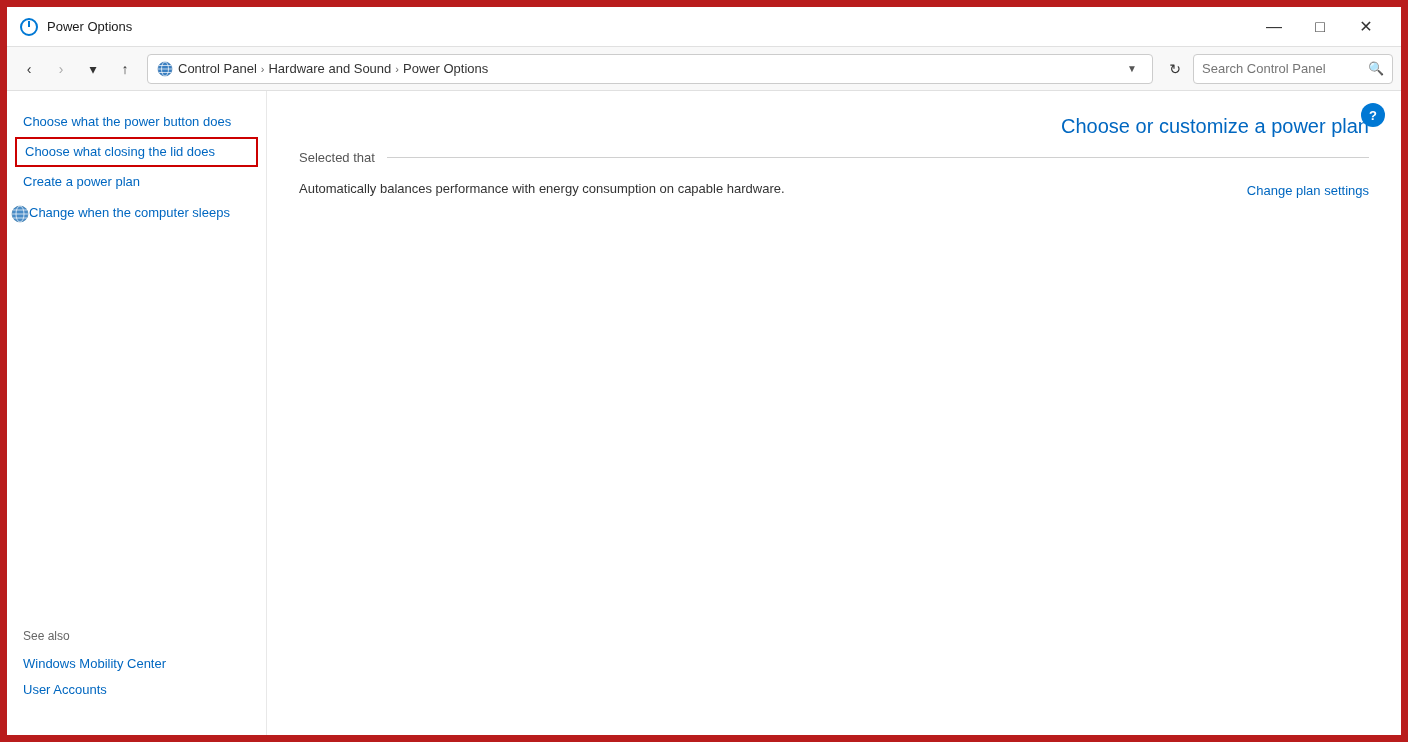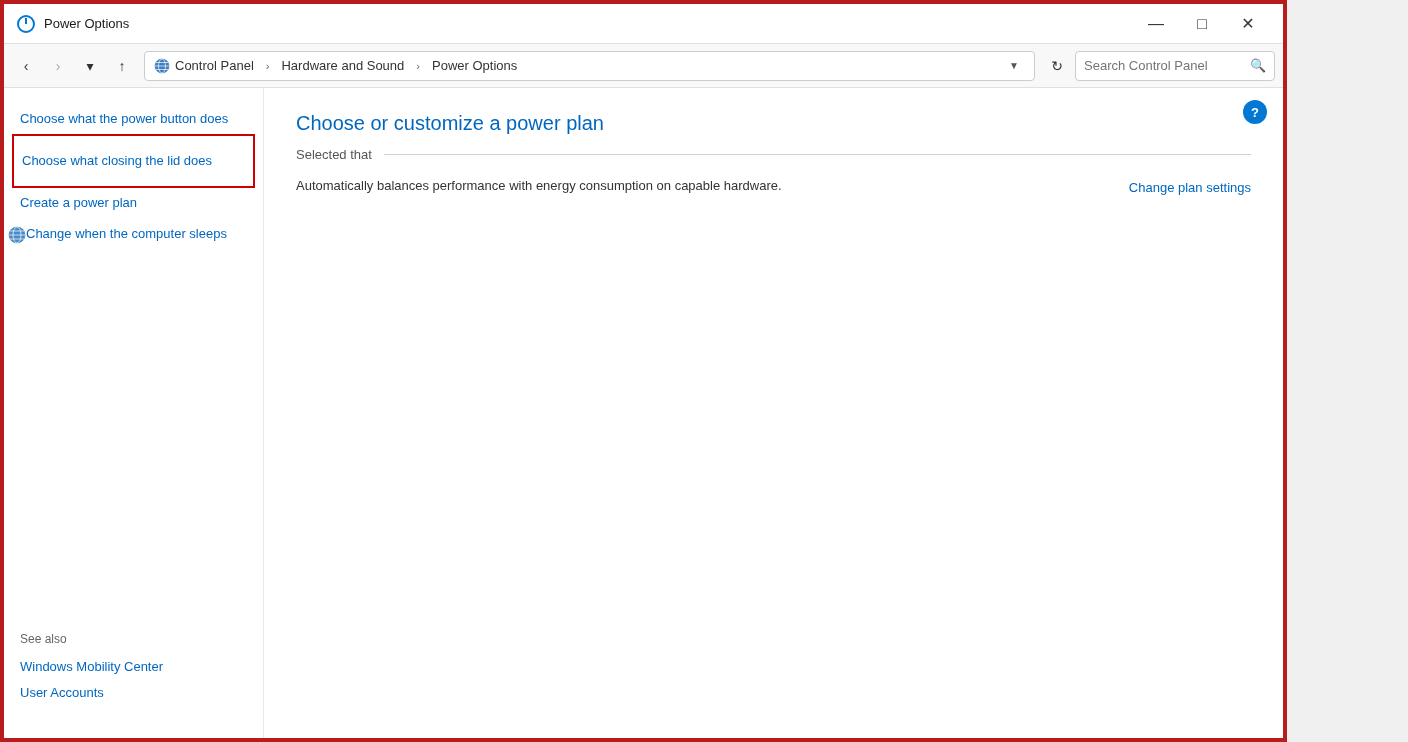--- a/index.html
+++ b/index.html
@@ -7,24 +7,24 @@
       font-family: 'Segoe UI', sans-serif;
       font-size: 13px;
       background: #f0f0f0;
       width: 1408px;
       height: 742px;
       overflow: hidden;
     }
 
     
     .window {
-      width: 1287px;
+      width: 1408px;
       height: 742px;
       background: #fff;
-      border: 4px solid #b91c1c;
+      border: 7px solid #b91c1c;
       display: flex;
       flex-direction: column;
     }
 
     .title-bar {
       height: 40px;
       background: #fff;
       display: flex;
       align-items: center;
       padding: 0 12px;
@@ -108,21 +108,21 @@
       width: 18px;
       height: 18px;
       display: flex;
       align-items: center;
       justify-content: center;
     }
 
     .breadcrumb {
       display: flex;
       align-items: center;
-      gap: 12px;
+      gap: 4px;
       flex: 1;
       font-size: 13px;
       color: #333;
     }
 
     .breadcrumb-item {
       cursor: pointer;
       color: #333;
     }
 
@@ -214,21 +214,21 @@
       color: #0067c0;
       font-size: 13px;
       line-height: 1.4;
       text-decoration: none;
       display: block;
     }
 
     .sidebar-item.active {
       border: 2px solid #cc0000;
       margin: 0 8px;
-      padding: 16px 8px;
+      padding: 4px 8px;
       color: #0067c0;
       border-radius: 0;
     }
 
     .sidebar-item-with-icon {
       display: flex;
       align-items: flex-start;
       padding: 6px 4px;
       cursor: pointer;
       color: #0067c0;
@@ -271,20 +271,21 @@
       display: flex;
       align-items: center;
       justify-content: center;
     }
 
     .page-title {
       font-size: 20px;
       color: #0067c0;
       margin-bottom: 12px;
       font-weight: 400;
+      text-align: right;
     }
 
     .page-description {
       font-size: 13px;
       color: #1a1a1a;
       line-height: 1.5;
       max-width: 700px;
       margin-bottom: 24px;
     }
 

